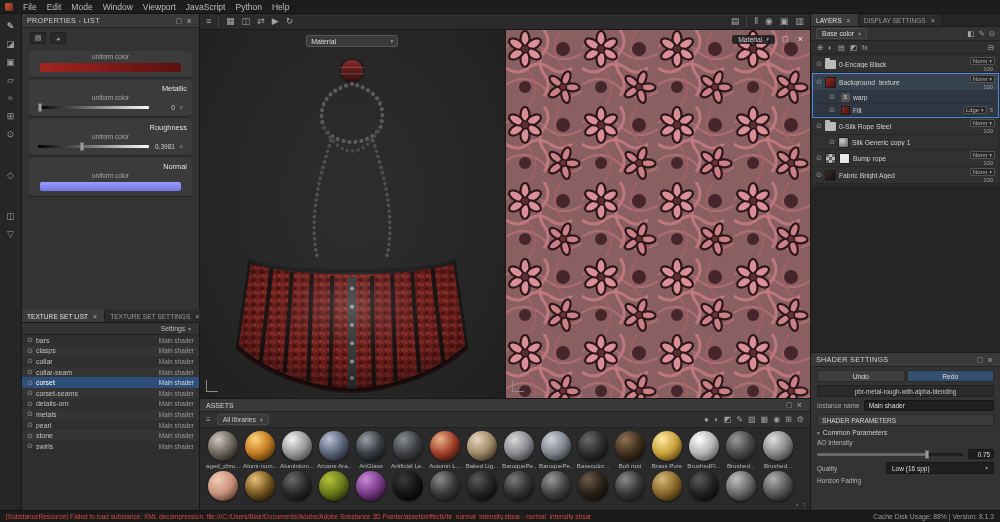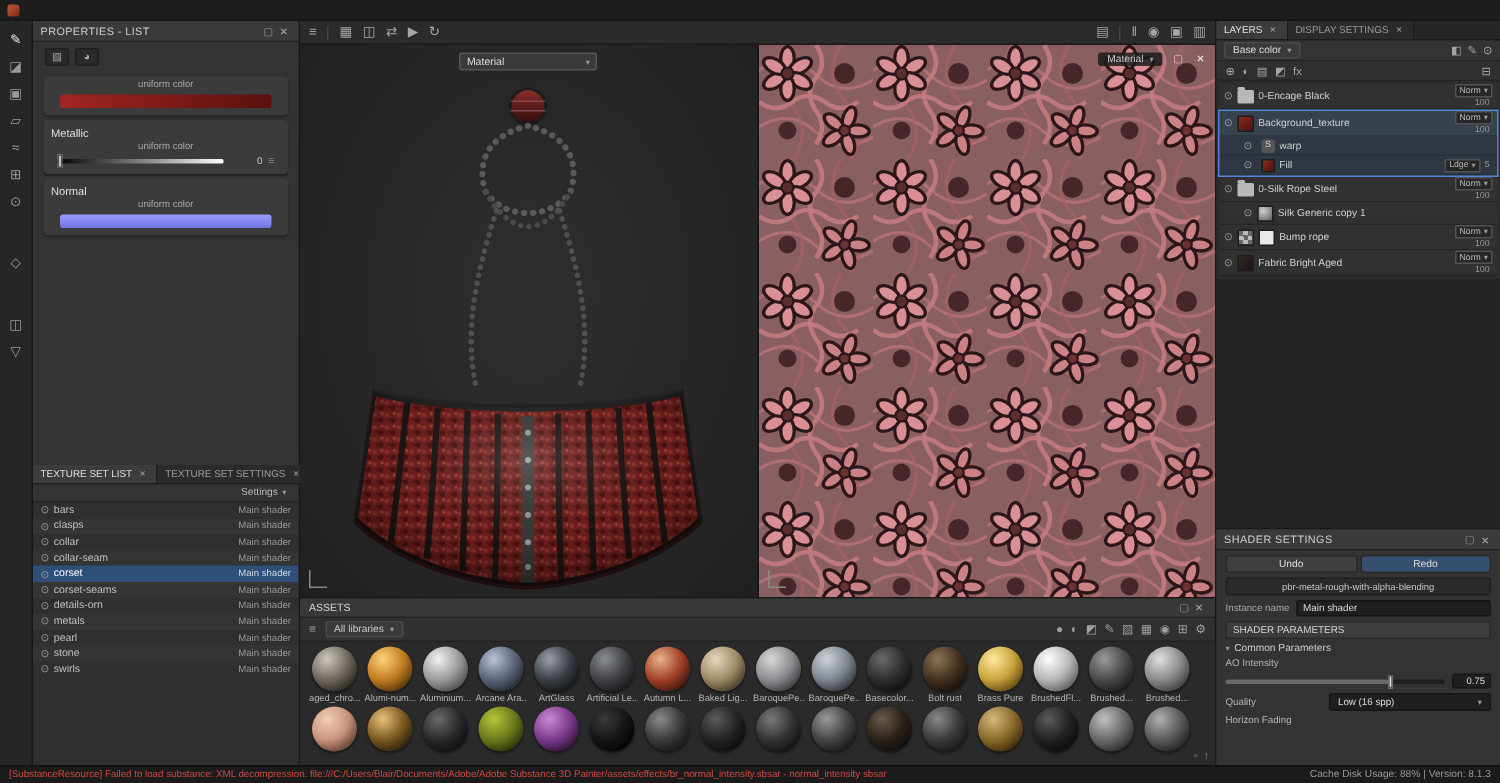--- a/index.html
+++ b/index.html
@@ -25,21 +25,21 @@
   
   .left-col{width:178px;flex:none;display:flex;flex-direction:column;background:#333;border-right:1px solid #181818}
   .panel-header{height:14px;flex:none;background:#3a3a3a;display:flex;align-items:center;padding:0 5px;font-size:7.2px;color:#d0d0d0;letter-spacing:.3px;border-bottom:1px solid #242424}
   .panel-header .ph-title{flex:1;white-space:nowrap;overflow:hidden}
   .dock-icon{font-size:7px;color:#999;padding:0 2px}
   .close-icon{font-size:9px;color:#aaa;padding:0 2px}
   .props-body{height:282px;flex:none;background:#333;overflow:hidden;padding-top:2px}
   .props-mode-row{display:flex;gap:4px;padding:2px 8px 4px}
   .mode-btn{width:16px;height:12px;background:#2a2a2a;border:1px solid #1f1f1f;border-radius:2px;color:#aaa;font-size:7px;display:flex;align-items:center;justify-content:center}
   .prop-card{background:#3b3b3b;border-radius:3px;margin:3px 7px;padding:2px 5px 5px;box-shadow:0 1px 1px rgba(0,0,0,.35)}
-  .prop-title{text-align:left;font-size:7.4px;color:#e0e0e0;padding:2px 0 1px}
+  .prop-title{text-align:right;font-size:7.4px;color:#e0e0e0;padding:2px 0 1px}
   .prop-sub{text-align:center;font-size:6.4px;color:#a8a8a8;padding-bottom:3px}
   .color-bar{height:9px;border-radius:2px;margin:0 6px}
   .color-bar.base{background:linear-gradient(to right,#a32521,#5a100e)}
   .color-bar.normal{background:linear-gradient(to bottom,#9a9cfa,#7274e8)}
   .slider-wrap{display:flex;align-items:center;gap:4px;margin:0 4px}
   .slider-track{flex:1;height:3px;border-radius:1px;background:linear-gradient(to right,#000,#fff);position:relative}
   .slider-handle{position:absolute;top:-3px;width:3px;height:9px;background:#e5e5e5;border:1px solid #555;transform:translateX(-50%)}
   .slider-value{font-size:6.5px;color:#ccc;min-width:22px;text-align:right}
   .stack-icon{font-size:7px;color:#8a8a8a}
 
@@ -151,20 +151,30 @@
   .status-error{font-size:6.5px;color:#d24a42;white-space:nowrap;overflow:hidden;flex:1}
   .status-right{font-size:6.8px;color:#9a9a9a;white-space:nowrap}
 </style>
 </head>
 <body>
 
 <div class="app">
 
   <div class="menubar">
     <span class="app-icon"></span>
+    <div class="menu-items">
+        <span class="menu-item">File</span>
+        <span class="menu-item">Edit</span>
+        <span class="menu-item">Mode</span>
+        <span class="menu-item">Window</span>
+        <span class="menu-item">Viewport</span>
+        <span class="menu-item">JavaScript</span>
+        <span class="menu-item">Python</span>
+        <span class="menu-item">Help</span>
+      </div>
   </div>
 
   <div class="main">
 
     <div class="tool-strip">
       <span class="tool-icon active">✎</span>
       <span class="tool-icon">◪</span>
       <span class="tool-icon">▣</span>
       <span class="tool-icon">▱</span>
       <span class="tool-icon">≈</span>
@@ -200,20 +210,31 @@
           <div class="prop-sub">uniform color</div>
           <div class="slider-wrap">
             <div class="slider-track">
                 <div class="slider-handle" style="left:2%"></div>
               </div>
             <span class="slider-value">0</span>
             <span class="stack-icon">≡</span>
           </div>
         </div>
 
+        <div class="prop-card">
+          <div class="prop-title">Roughness</div>
+          <div class="prop-sub">uniform color</div>
+          <div class="slider-wrap">
+            <div class="slider-track">
+                <div class="slider-handle" style="left:40%"></div>
+              </div>
+            <span class="slider-value">0.3981</span>
+            <span class="stack-icon">≡</span>
+          </div>
+        </div>
 
         <div class="prop-card">
           <div class="prop-title">Normal</div>
           <div class="prop-sub">uniform color</div>
           <div class="color-bar normal"></div>
         </div>
 
 
       </div>
 

